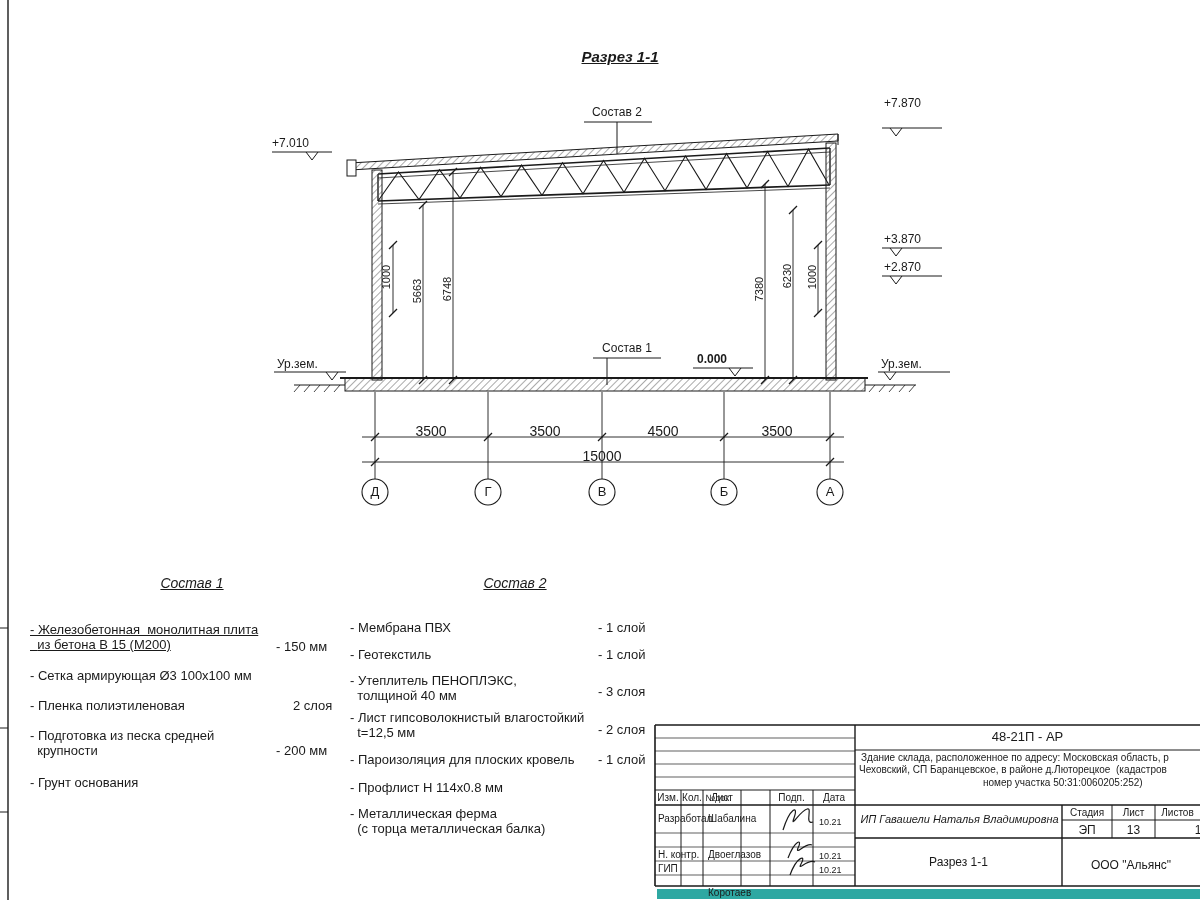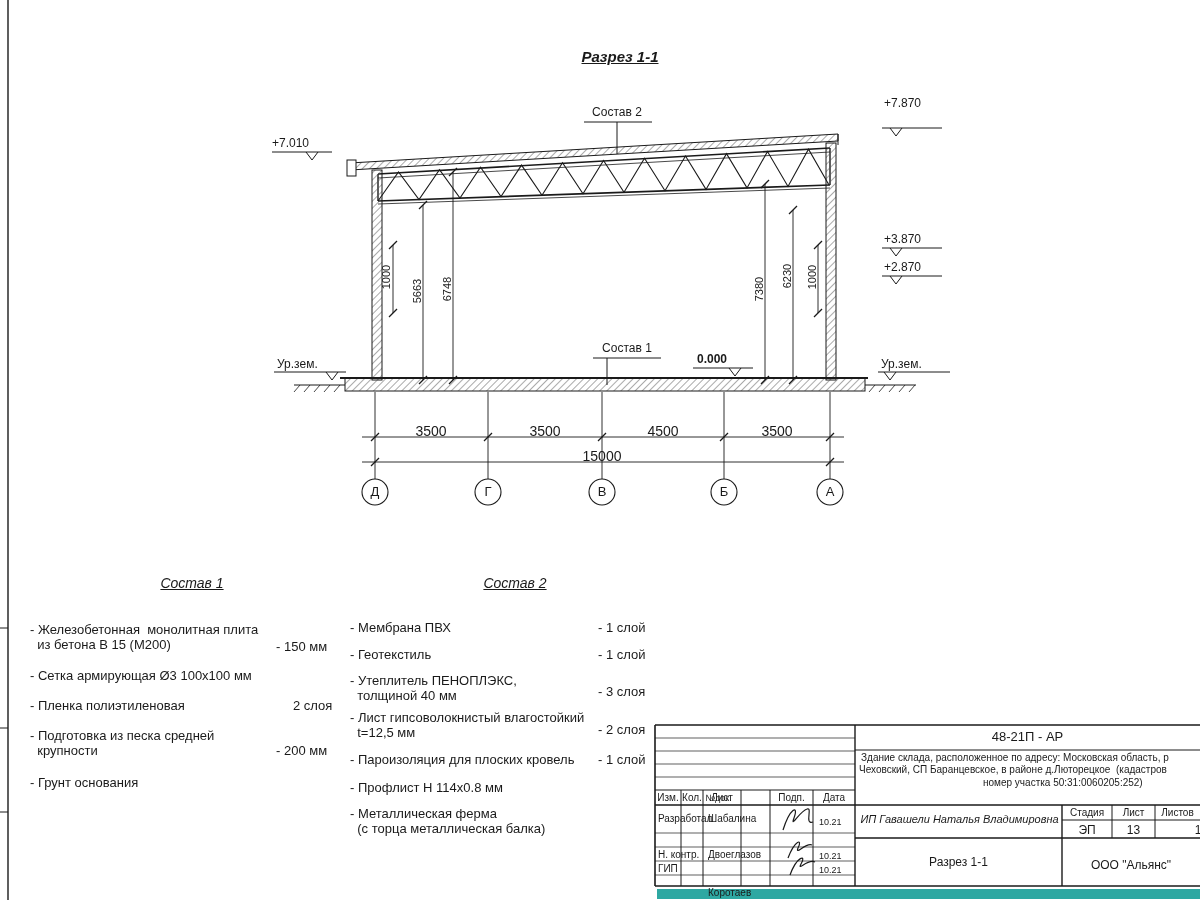--- a/index.html
+++ b/index.html
@@ -219,21 +219,21 @@
 <div class="hdim" style="left:747px;top:423px;">3500</div>
 <div class="hdim" style="left:572px;top:448px;">15000</div>
 
 <div class="axis" style="left:362px;">Д</div>
 <div class="axis" style="left:475px;">Г</div>
 <div class="axis" style="left:589px;">В</div>
 <div class="axis" style="left:711px;">Б</div>
 <div class="axis" style="left:817px;">А</div>
 
 <div class="t f14 i u c" style="left:150px;top:575px;width:84px;">Состав 1</div>
-<div class="item" style="left:30px;top:622px;width:250px;">- Железобетонная  монолитная плита
+<div class="item" style="left:30px;top:622px;width:250px;text-decoration:underline;">- Железобетонная  монолитная плита
   из бетона В 15 (М200)</div>
 <div class="item" style="left:276px;top:639px;">- 150 мм</div>
 <div class="item" style="left:30px;top:668px;width:280px;">- Сетка армирующая Ø3 100х100 мм</div>
 <div class="item" style="left:30px;top:698px;width:250px;">- Пленка полиэтиленовая</div>
 <div class="item" style="left:293px;top:698px;">2 слоя</div>
 <div class="item" style="left:30px;top:728px;width:250px;">- Подготовка из песка средней
   крупности</div>
 <div class="item" style="left:276px;top:743px;">- 200 мм</div>
 <div class="item" style="left:30px;top:775px;width:250px;">- Грунт основания</div>
 

